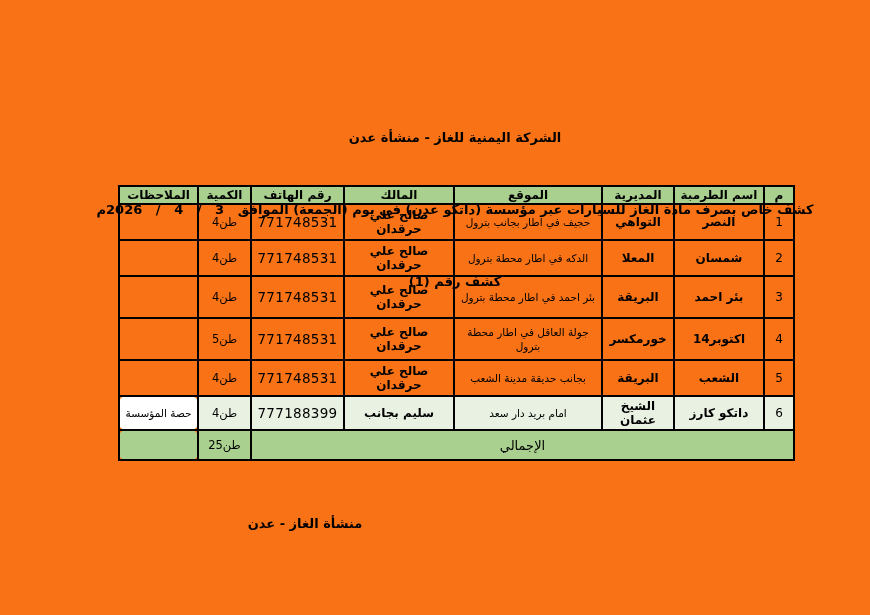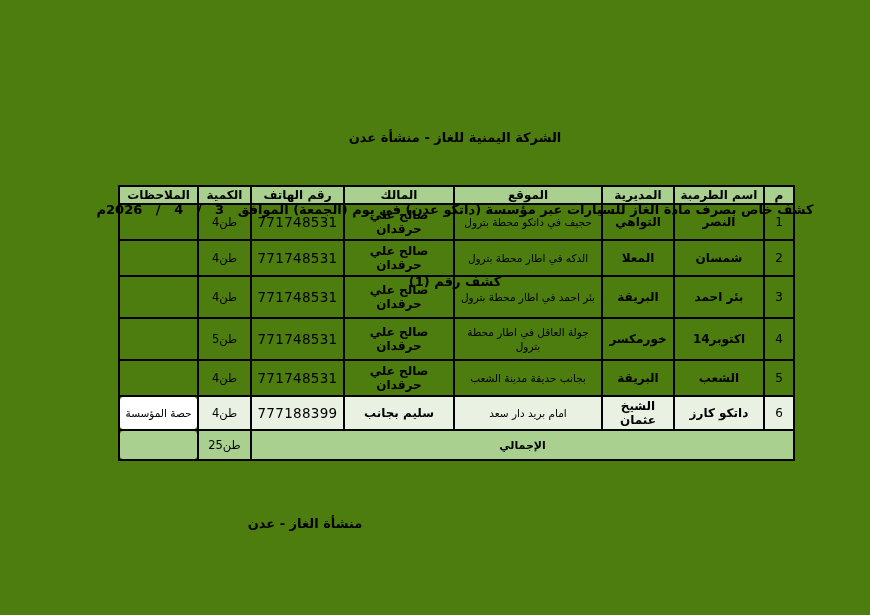--- a/index.html
+++ b/index.html
@@ -4,21 +4,21 @@
 <style>
   * { margin: 0; padding: 0; box-sizing: border-box; }
   html, body { background: #ffffff; }
   body {
     width: 870px; height: 615px;
     position: relative;
     font-family: "DejaVu Sans", sans-serif;
     color: #000;
     overflow: hidden;
   }
-  .page { position: absolute; inset: 0; background: #4d7c0f; }
+  .page { position: absolute; inset: 0; background: #f97316; }
 
   
   .doc-header {
     position: absolute;
     left: 90px; top: 78px; width: 730px;
     direction: rtl;
     text-align: center;
     font-weight: 700;
     font-size: 13px;
     line-height: 24px;
@@ -59,21 +59,21 @@
   td.phone { font-size: 13.5px; direction: ltr; font-weight: 400; letter-spacing: .3px; }
   td.qty   { font-size: 11.5px; direction: ltr; font-weight: 400; }
   td.pump  { direction: ltr; font-weight: 700; }
   td.numc  { font-size: 12px; font-weight: 400; }
   td.notes { font-size: 10.5px; font-weight: 400; border-radius: 7px; }
 
   tr.row-highlight td { background: #e9f1e3; }
   tr.row-highlight td.notes { background: #ffffff; }
 
   tr.total-row td { background: #a9d08e; }
-  td.total-merge { font-weight: 700; font-size: 11px; }
+  td.total-merge { font-weight: 400; font-size: 13px; }
 
   
   .doc-footer {
     position: absolute;
     left: 190px; top: 516px; width: 230px;
     direction: rtl;
     text-align: center;
     font-weight: 700;
     font-size: 13px;
   }
@@ -110,21 +110,21 @@
         <th>رقم الهاتف</th>
         <th>الكمية</th>
         <th>الملاحظات</th>
       </tr>
     </thead>
     <tbody>
       <tr class="rh-s">
         <td class="numc">1</td>
         <td class="pump">النصر</td>
         <td class="bold">التواهي</td>
-        <td class="loc">حجيف في داتكو محطة بترول</td>
+        <td class="loc">حجيف في اطار بجانب بترول</td>
         <td class="bold">صالح علي حرقدان</td>
         <td class="phone">771748531</td>
         <td class="qty">4طن</td>
         <td class="notes"></td>
       </tr>
       <tr class="rh-s">
         <td class="numc">2</td>
         <td class="pump">شمسان</td>
         <td class="bold">المعلا</td>
         <td class="loc">الدكه في اطار محطة بترول</td>

